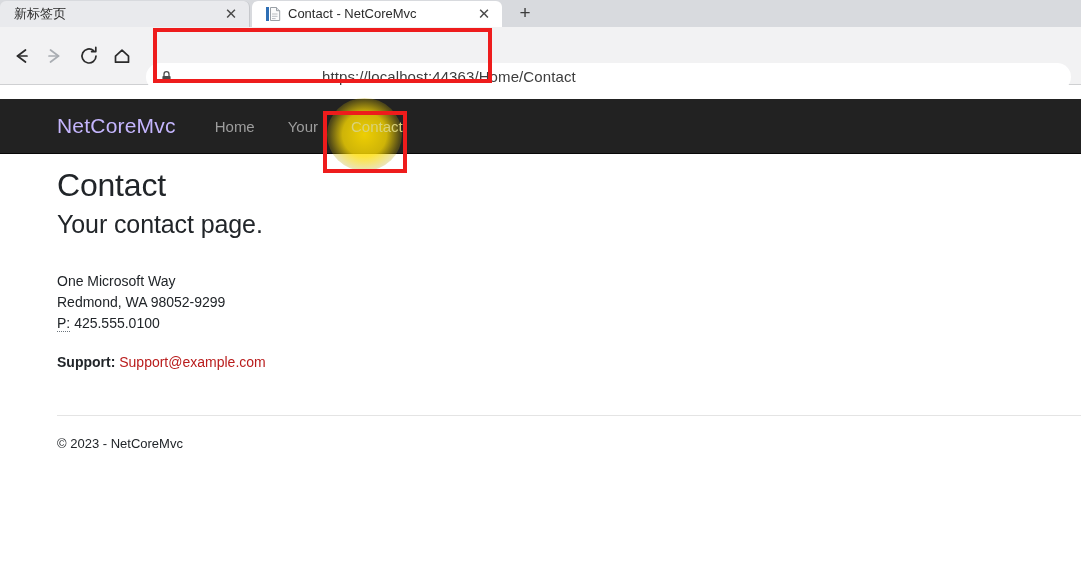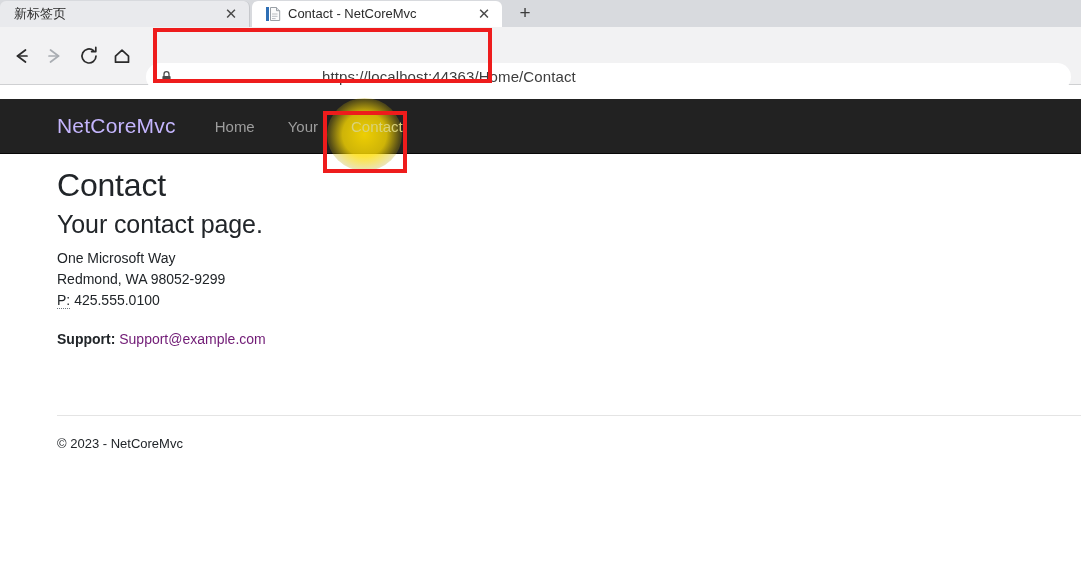--- a/index.html
+++ b/index.html
@@ -213,38 +213,38 @@
   }
   .h2-sub {
     margin-top: 8px;
     font-size: 25px;
     font-weight: normal;
     line-height: 1.1;
     letter-spacing: -0.1px;
   }
 
   .address {
-    margin-top: 9px;
+    margin-top: 32px;
     font-size: 14px;
     line-height: 21px;
     font-style: normal;
     color: #212529;
   }
   .abbr-p {
     text-decoration: none;
     border-bottom: 1px dotted #6c757d;
   }
 
   .contact-line {
     font-size: 14px;
     line-height: 21px;
   }
   .contact-line strong { font-weight: bold; margin-top: 14px; }
   .email-link {
-    color: #701a75;
+    color: #b91c1c;
     text-decoration: none;
     cursor: pointer;
   }
 
   .divider {
     position: absolute;
     left: 57px;
     top: 329px;
     width: 1024px;
     height: 1px;

